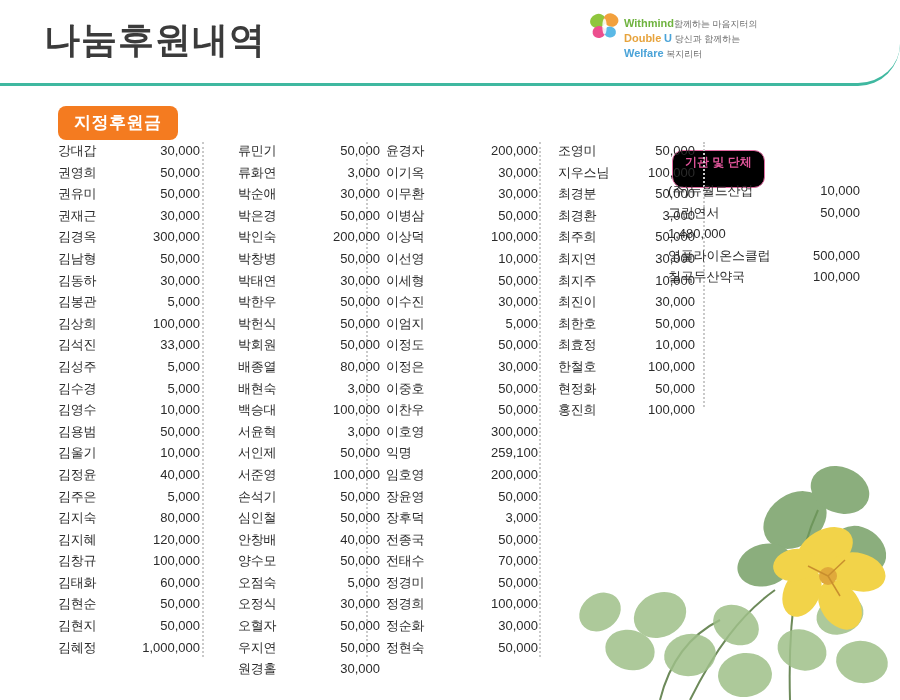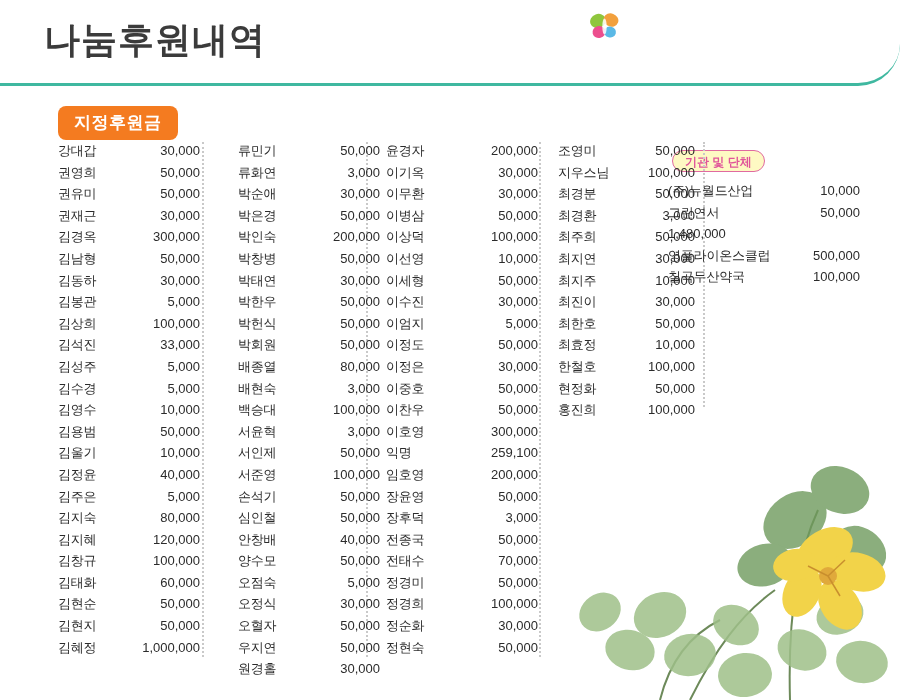--- a/index.html
+++ b/index.html
@@ -85,24 +85,24 @@
     padding: 5px 16px 6px 16px;
     border-radius: 8px;
     letter-spacing: 0.5px;
   }
   .badge-org {
     position: absolute;
     left: 672px;
     top: 150px;
     border: 1px solid #e06aa0;
     color: #e0559a;
-    background: #fef9c3;
+    background: #000000;
     font-size: 12px;
     font-weight: bold;
-    padding: 3px 12px 0 12px;
+    padding: 3px 12px 16px 12px;
     border-radius: 11px;
   }
 
   
   .cols {
     position: absolute;
     left: 50px;
     top: 140px;
     width: 810px;
   }
@@ -173,20 +173,34 @@
   <div class="page-title">나눔후원내역</div>
 
   <div class="logo">
     <svg class="logo-butterfly" viewBox="0 0 34 30">
       <ellipse cx="10" cy="9" rx="8" ry="7" fill="#8fc63d" transform="rotate(-20 10 9)"></ellipse>
       <ellipse cx="23" cy="8" rx="7.5" ry="6.5" fill="#f2a03d" transform="rotate(20 23 8)"></ellipse>
       <ellipse cx="11" cy="20" rx="6.5" ry="6" fill="#ec4f8e" transform="rotate(-15 11 20)"></ellipse>
       <ellipse cx="22" cy="20" rx="6" ry="5.5" fill="#5bb9e6" transform="rotate(15 22 20)"></ellipse>
       <ellipse cx="16.5" cy="14.5" rx="2.2" ry="8" fill="#ffffff" opacity="0.85"></ellipse>
     </svg>
+    <div class="logo-text">
+      <div class="l1">
+        <span class="w">Withmind</span><span class="sub">함께하는 마음지터의</span>
+      </div>
+      <div class="l2">
+        <span class="w">Double</span>
+        <span class="u">U</span>
+        <span class="sub">당신과 함께하는</span>
+      </div>
+      <div class="l3">
+        <span class="w">Welfare</span>
+        <span class="sub">복지리터</span>
+      </div>
+    </div>
   </div>
 </div>
 
 <div class="badge-main">지정후원금</div>
 <div class="badge-org">기관 및 단체</div>
 
 <div class="cols">
   <div class="col-sep sep0"></div>
   <div class="col-sep sep1"></div>
   <div class="col-sep sep2"></div>

